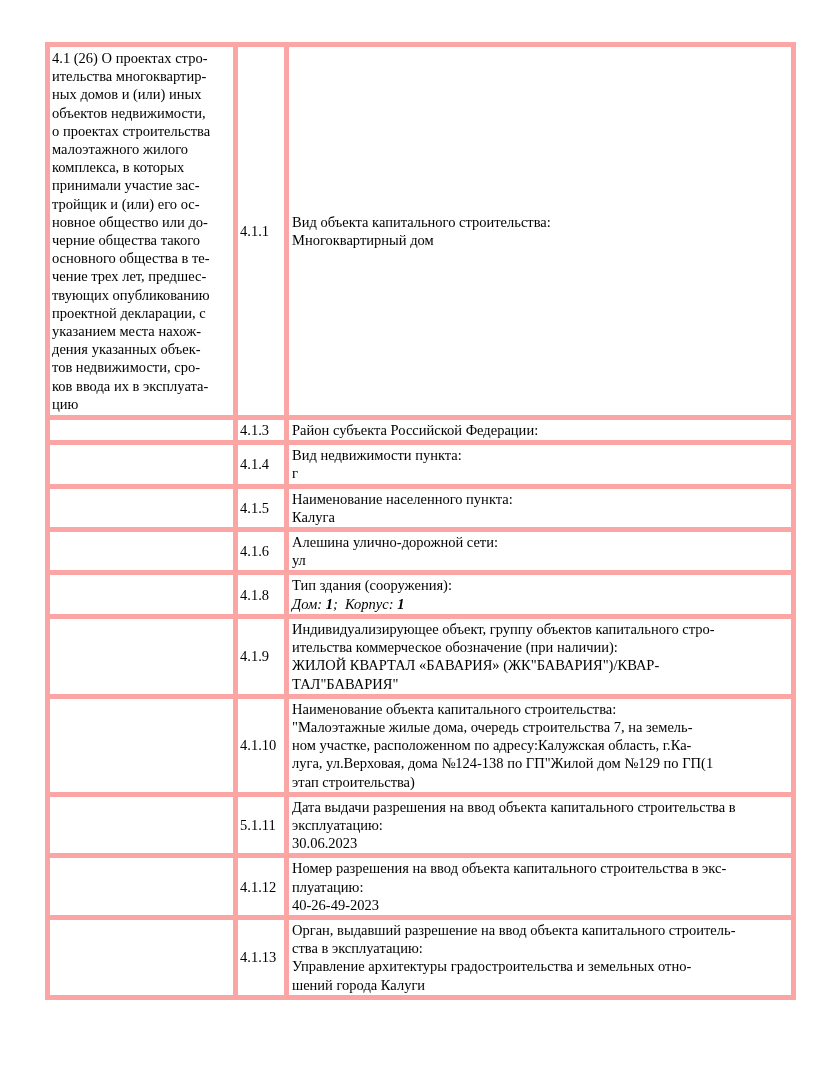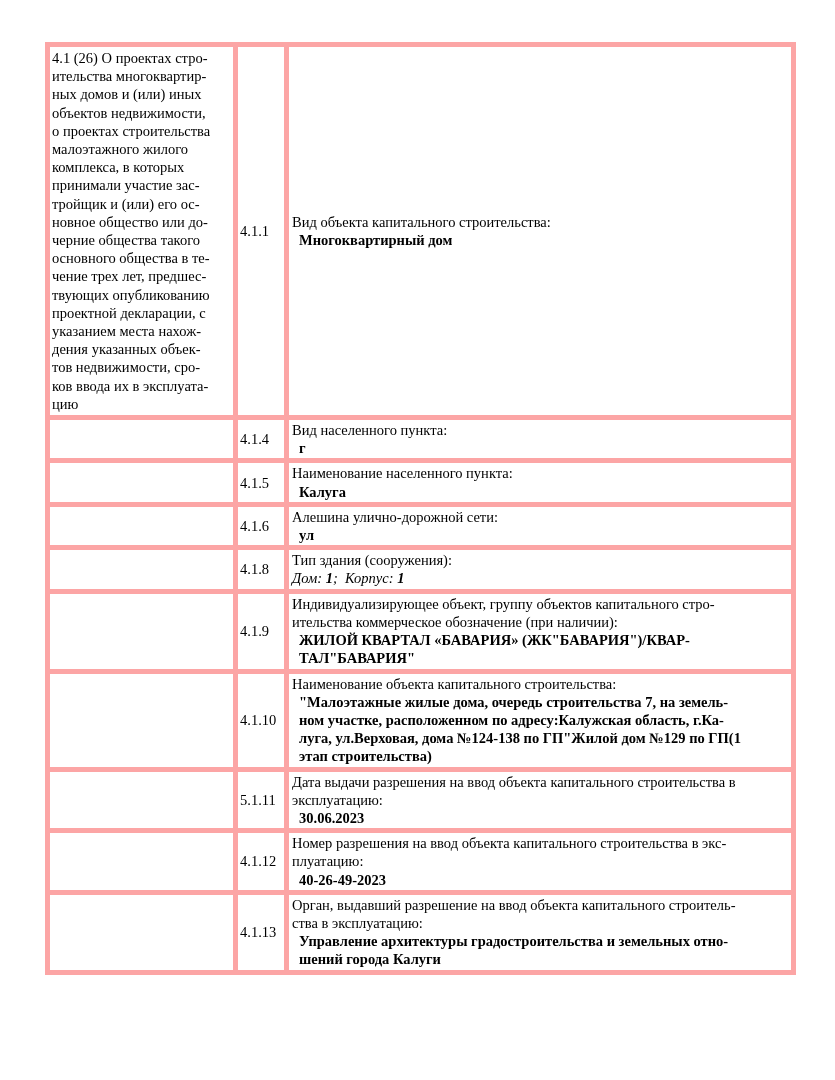--- a/index.html
+++ b/index.html
@@ -50,22 +50,21 @@
     padding-left: 2px;
   }
   td.cell-content {
     vertical-align: middle;
   }
   .field-label,
   .field-value {
     white-space: pre-line;
   }
   .field-value {
-    font-weight: bold;
-    margin-left: 7px;
+    font-weight: normal;
   }
   .value-line {
     white-space: pre-wrap;
     font-style: italic;
   }
   .seg-plain { font-weight: normal; }
   .seg-bold  { font-weight: bold; }
 </style>
 </head>
 <body>
@@ -101,26 +100,33 @@
 ков ввода их в эксплуата-
 цию</td>
         <td class="cell-num">4.1.1</td>
         <td class="cell-content">
           <div class="field-label">Вид объекта капитального строительства:</div>
           <div class="field-value">Многоквартирный дом</div>
         </td>
       </tr>
 
 
+      <tr>
+        <td class="cell-left"></td>
+        <td class="cell-num">4.1.3</td>
+        <td class="cell-content">
+          <div class="field-label">Район субъекта Российской Федерации:</div>
+        </td>
+      </tr>
 
       <tr>
         <td class="cell-left"></td>
         <td class="cell-num">4.1.4</td>
         <td class="cell-content">
-          <div class="field-label">Вид населенного пункта:</div>
+          <div class="field-label">Вид недвижимости пункта:</div>
           <div class="field-value">г</div>
         </td>
       </tr>
 
       <tr>
         <td class="cell-left"></td>
         <td class="cell-num">4.1.5</td>
         <td class="cell-content">
           <div class="field-label">Наименование населенного пункта:</div>
           <div class="field-value">Калуга</div>

